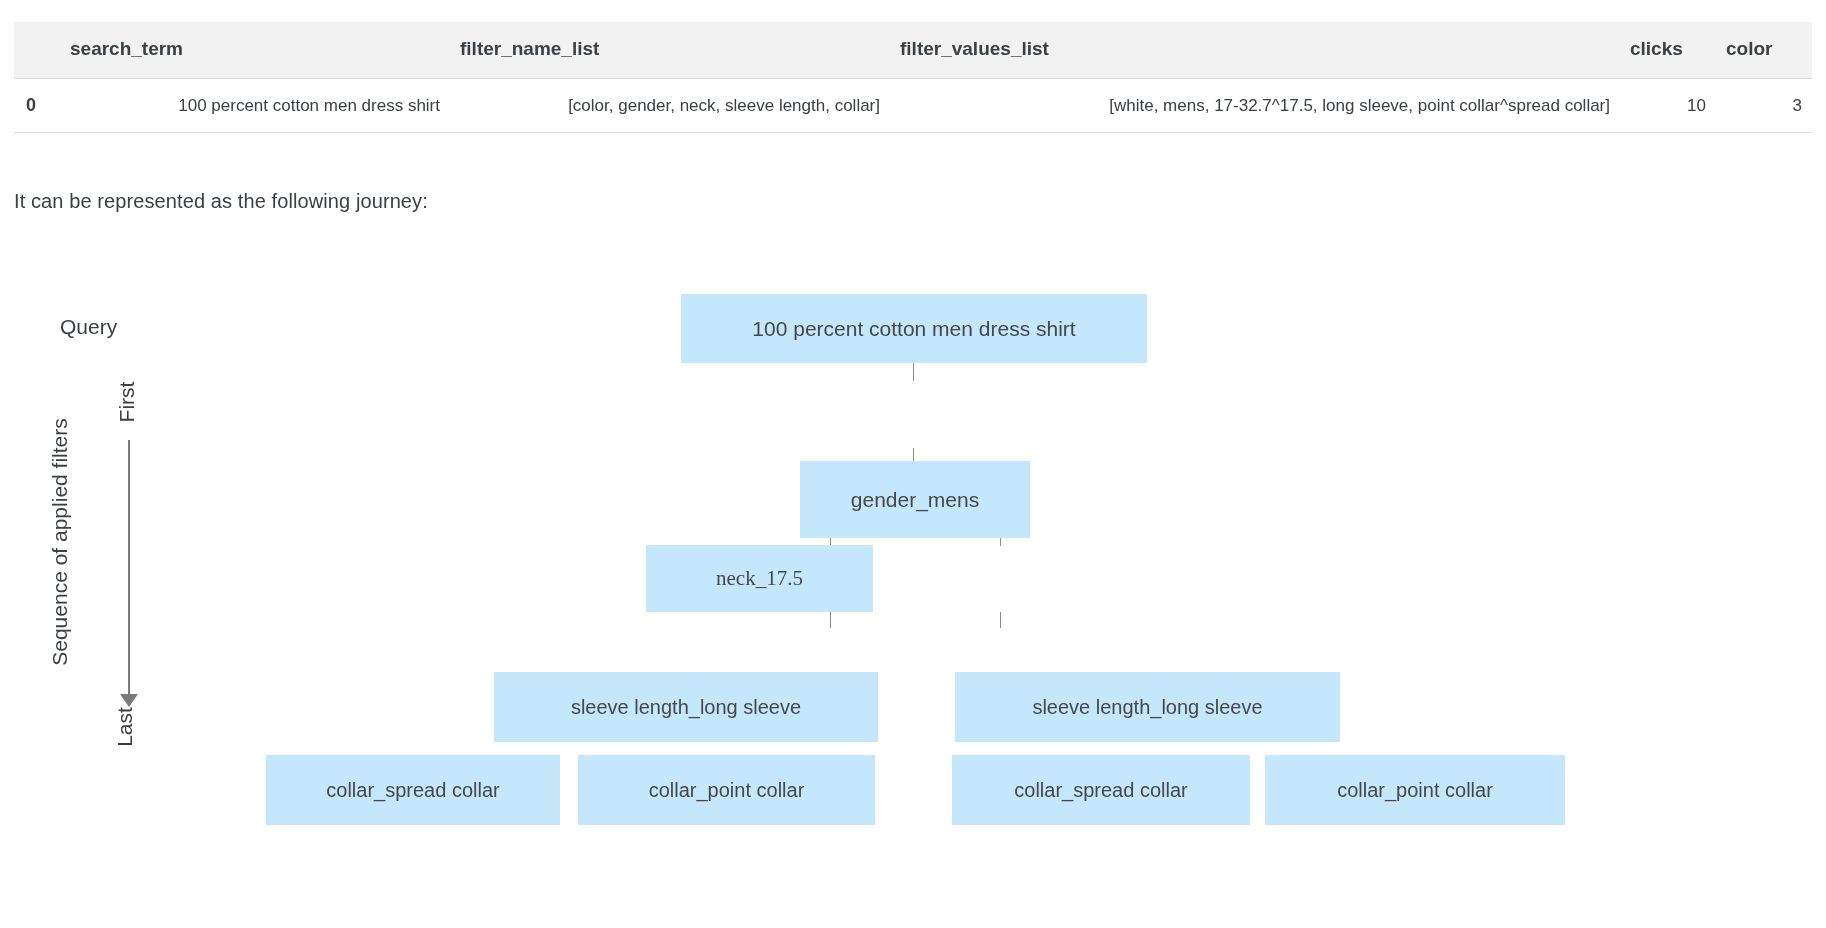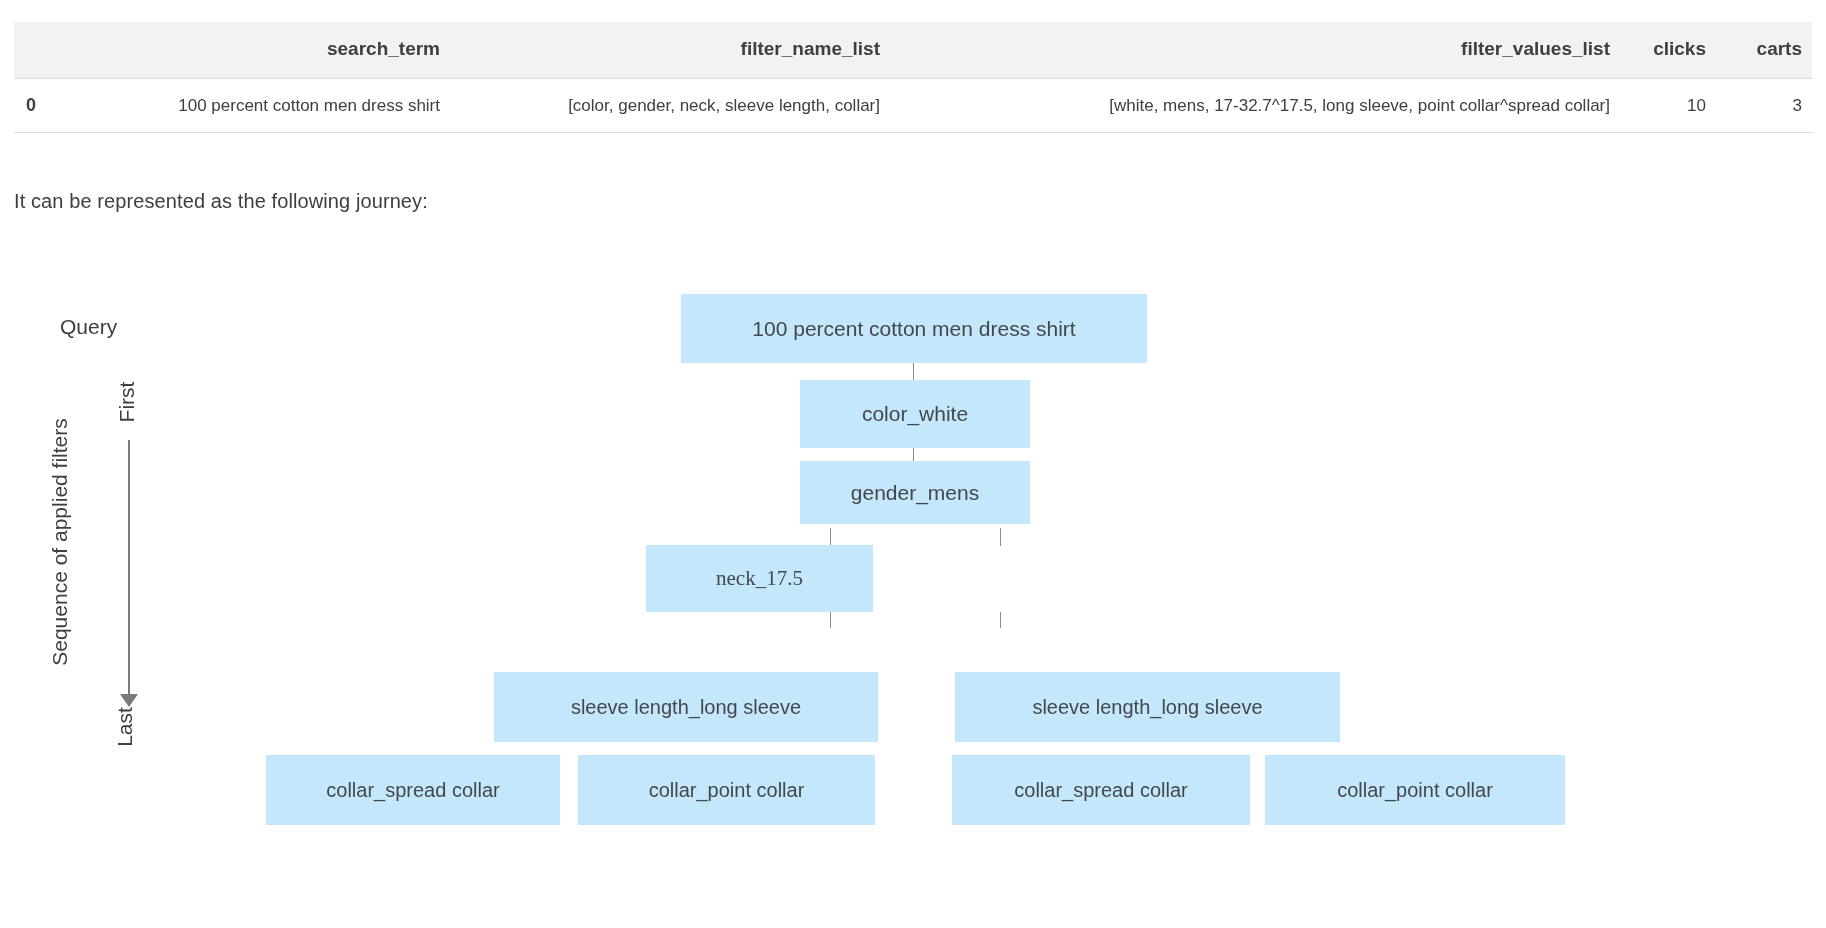--- a/index.html
+++ b/index.html
@@ -13,21 +13,21 @@
     position:relative;
   }
 
   
   .table-wrap{position:absolute;left:14px;top:22px;width:1798px;}
   table.df{border-collapse:collapse;width:100%;table-layout:fixed;font-size:19px;}
   table.df thead th{
     background:#f2f2f2;
     color:#3c4043;
     font-weight:bold;
-    text-align:right;
+    text-align:left;
     padding:16px 10px 18px 10px;
     font-size:19px;
     border:none;
     white-space:nowrap;
   }
   table.df tbody td{
     text-align:right;
     padding:16px 10px 16px 10px;
     font-size:17px;
     border-top:1px solid #dcdcdc;
@@ -135,21 +135,21 @@
         <col class="col-clicks">
         <col class="col-carts">
     </colgroup>
     <thead>
       <tr>
         <th></th>
         <th>search_term</th>
         <th>filter_name_list</th>
         <th>filter_values_list</th>
         <th>clicks</th>
-        <th>carts</th>
+        <th>color</th>
       </tr>
     </thead>
     <tbody>
       <tr>
         <td class="idx">0</td>
         <td>100 percent cotton men dress shirt</td>
         <td>[color, gender, neck, sleeve length, collar]</td>
         <td>[white, mens, 17-32.7^17.5, long sleeve, point collar^spread collar]</td>
         <td>10</td>
         <td>3</td>
@@ -175,23 +175,22 @@
   <div class="connector" style="left:1000px;top:528px; height:18px;"></div>
   <div class="connector" style="left:830px; top:612px; height:16px;"></div>
   <div class="connector" style="left:1000px;top:612px; height:16px;"></div>
   <div class="connector" style="left:522px; top:698px; height:13px;"></div>
   <div class="connector" style="left:830px; top:698px; height:13px;"></div>
   <div class="connector" style="left:988px; top:698px; height:13px;"></div>
   <div class="connector" style="left:1278px;top:698px; height:13px;"></div>
 
   <div class="node" style="left:681px; top:294px; width:466px; height:69px;">100 percent cotton men dress shirt</div>
 
-  <div class="node" style="left:800px; top:380px; width:230px; height:68px;">color_white</div>
-
-  <div class="node" style="left:800px; top:461px; width:230px; height:63px;">gender_mens</div>
+
+  <div class="node" style="left:800px; top:461px; width:230px; height:77px;">gender_mens</div>
 
   <div class="node" style="left:646px; top:545px; width:227px; height:67px;font-family:Liberation Serif, serif;">neck_17.5</div>
 
 
   <div class="node small" style="left:494px; top:628px; width:384px; height:70px;">sleeve length_long sleeve</div>
 
   <div class="node small" style="left:955px; top:628px; width:385px; height:70px;">sleeve length_long sleeve</div>
 
   <div class="node small" style="left:266px; top:711px; width:294px; height:70px;">collar_spread collar</div>
 

